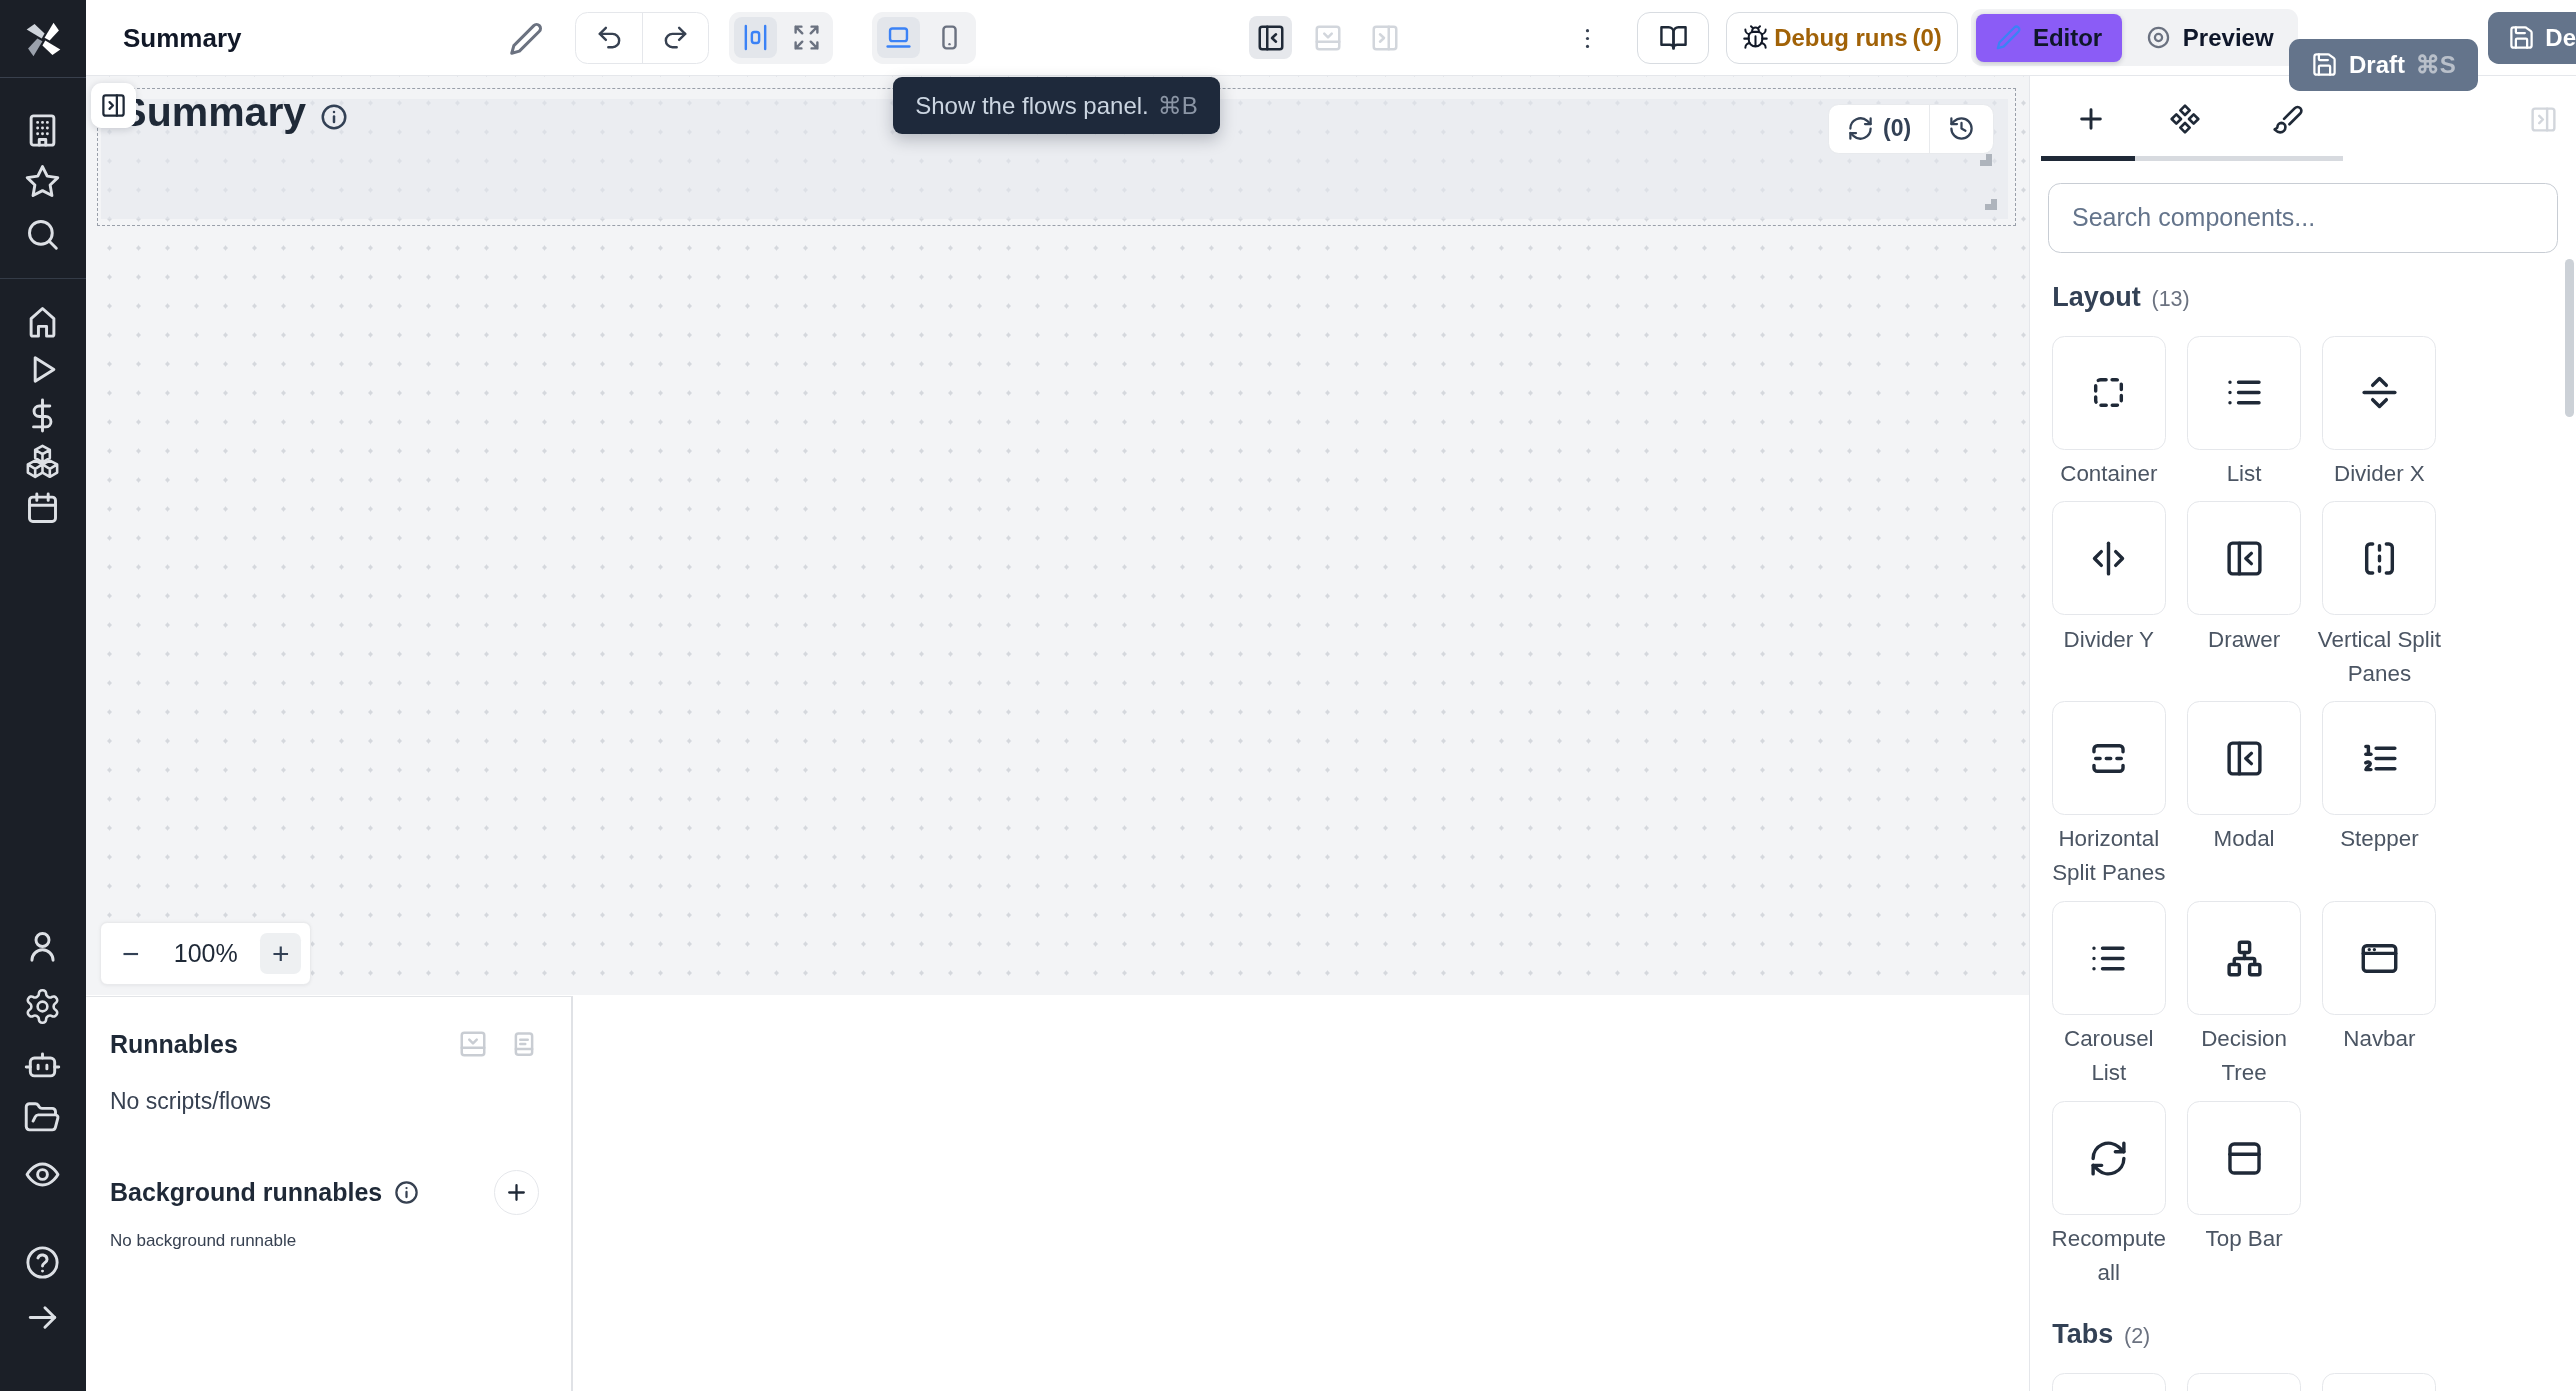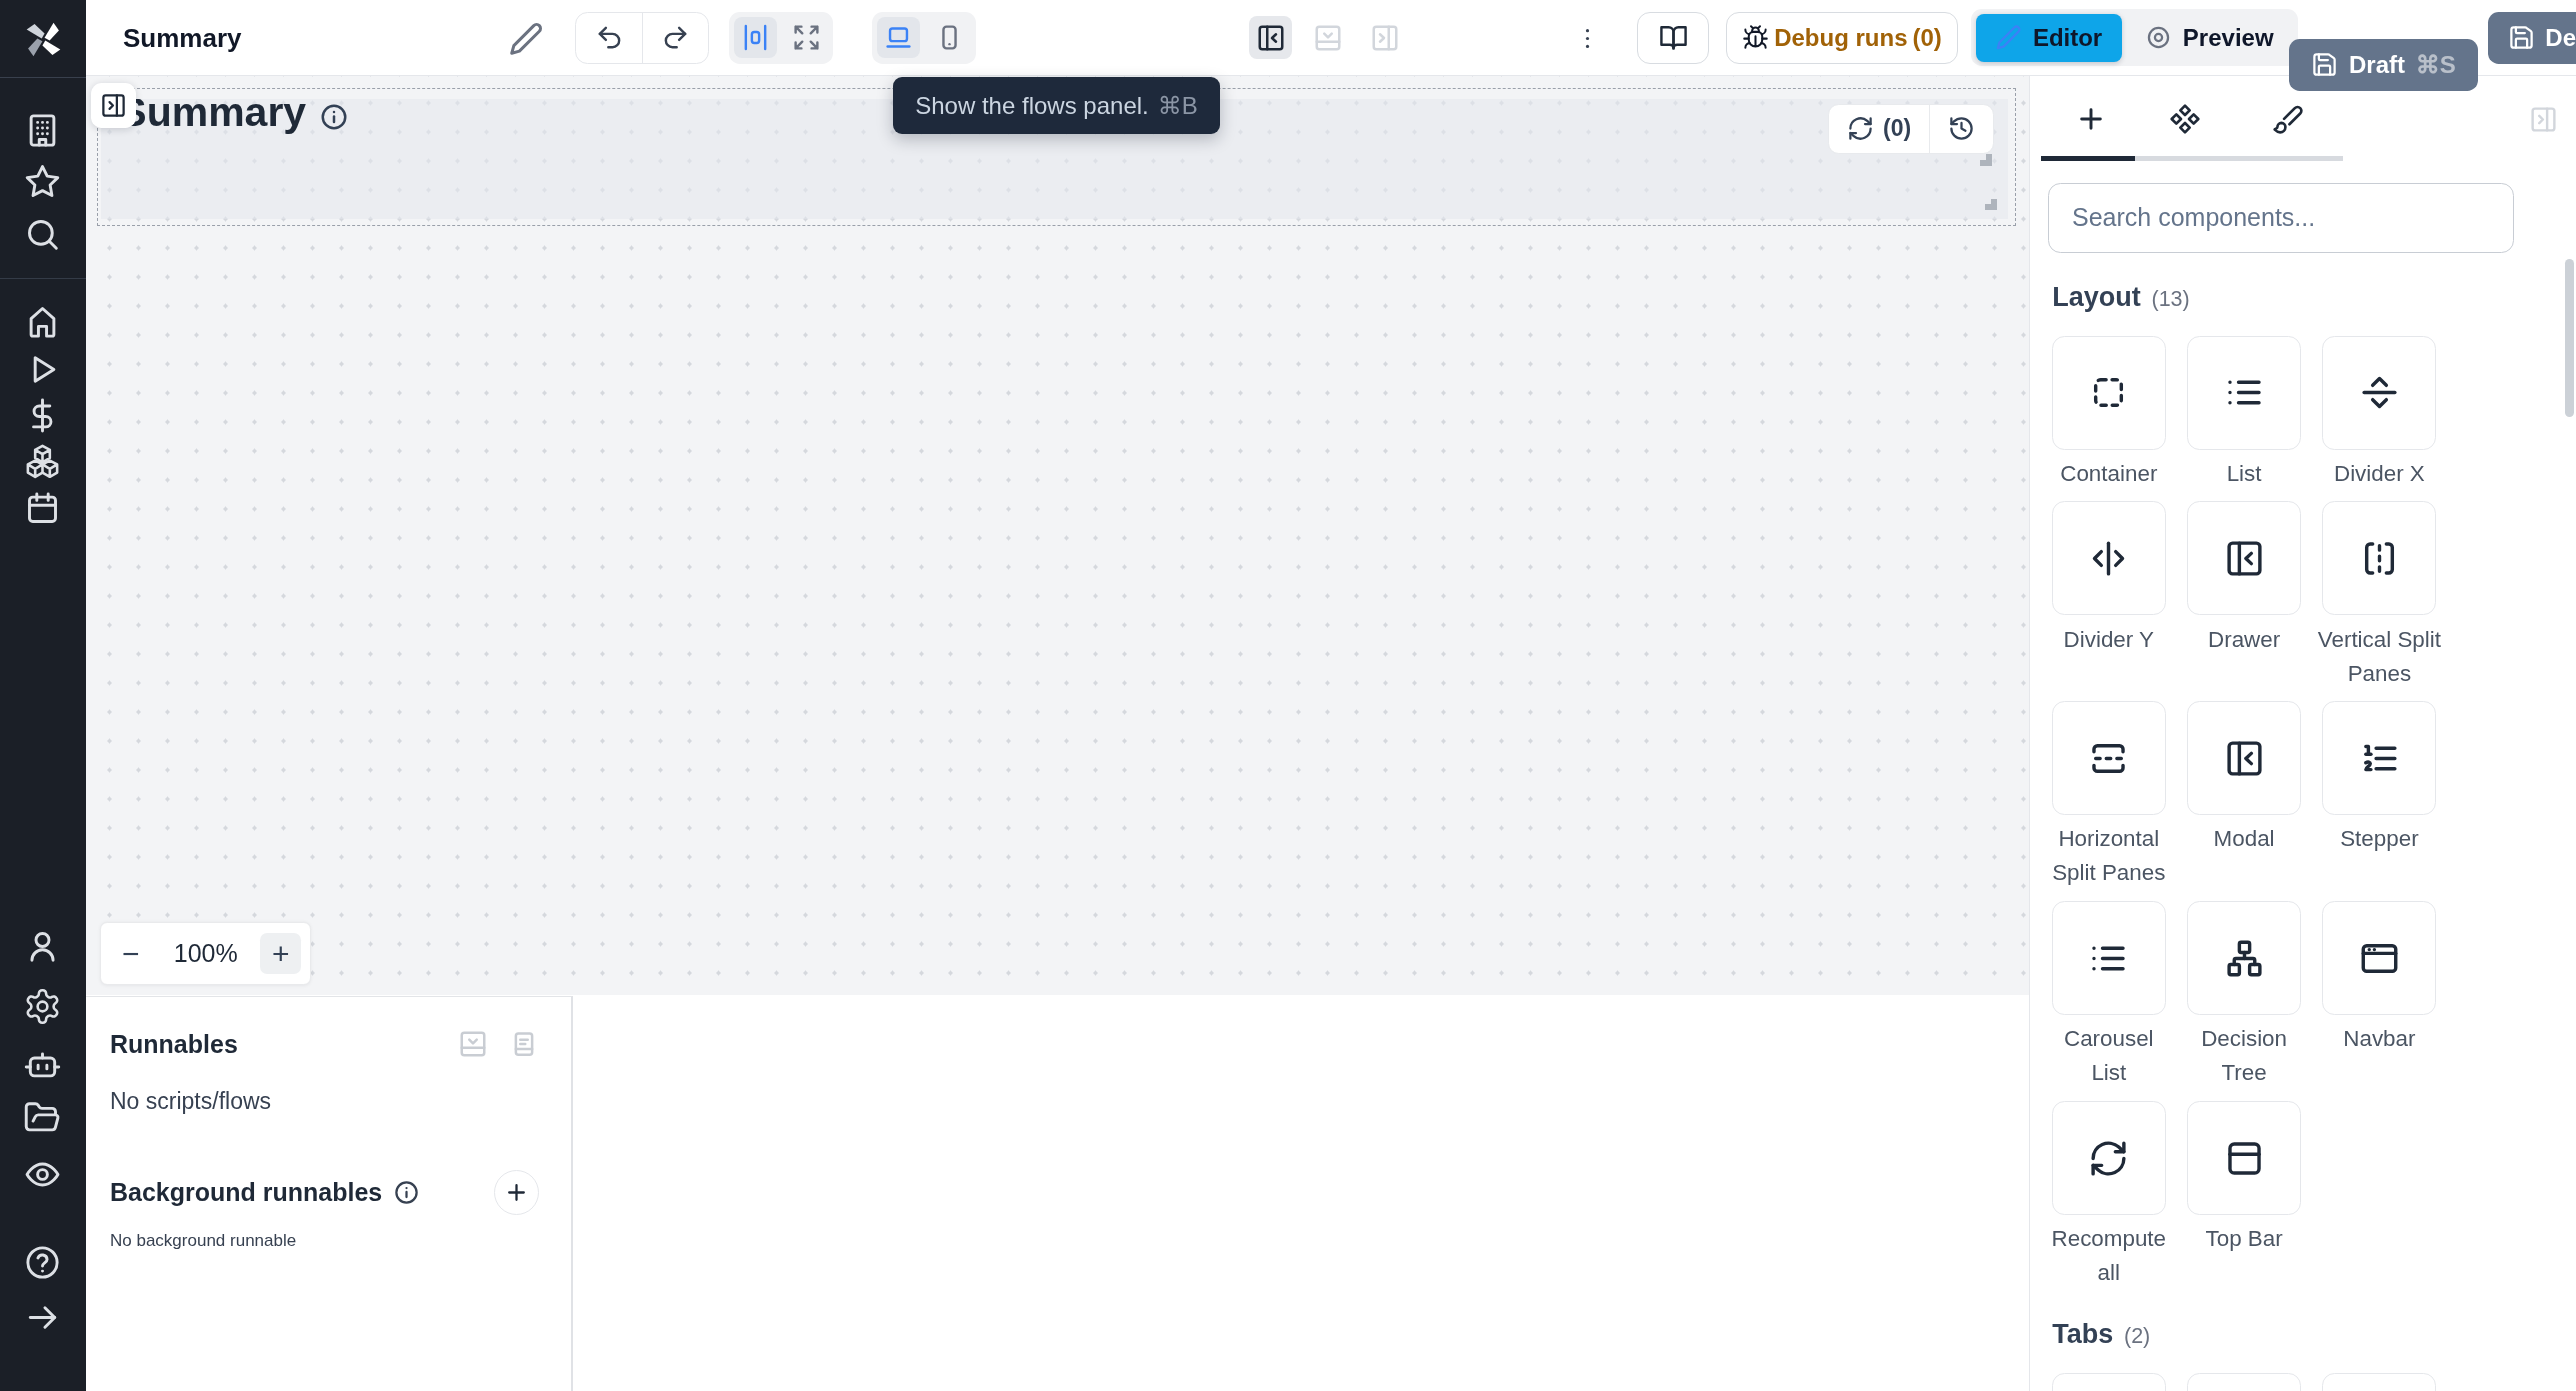--- a/index.html
+++ b/index.html
@@ -35,21 +35,21 @@
   .ptog { width:43px; height:43px; border-radius:8px; display:flex; align-items:center; justify-content:center; cursor:pointer; }
   .ptog .ic { width:30px; height:30px; }
   .ptog.active { background:#e6e8ec; color:#1f2937; }
   .ptog.dis { color:#d2d6dc; }
   .tb-dots { left:1485px; width:32px; justify-content:center; color:#374151; cursor:pointer; }
   .tb-btn { position:absolute; top:11.6px; height:52px; border:1.8px solid #d8dce1; border-radius:13px; background:#fff; display:flex; align-items:center; justify-content:center; gap:5px; font-size:24px; font-weight:600; color:#a16207; cursor:pointer; }
   .tb-book { left:1551px; width:72px; } .tb-book .ic { width:29px; height:29px; color:#1f2937;}
   .tb-debug { left:1640px; width:232px; } .tb-debug .ic { width:27px; height:27px; color:#111827;}
   .editor-seg { position:absolute; left:1885px; top:9px; height:57px; background:#f1f2f4; border-radius:10.7px; display:flex; align-items:center; padding:0 4.5px; gap:3.6px; }
   .eseg { height:48px; border-radius:8px; display:flex; align-items:center; justify-content:center; gap:10.7px; padding:0 19.7px; font-size:24px; font-weight:600; color:#0f172a; cursor:pointer; }
-  .eseg.sel { background:#0ea5e9; box-shadow:0 1.8px 5.4px rgba(15,23,42,.18); }
+  .eseg.sel { background:#8b5cf6; box-shadow:0 1.8px 5.4px rgba(15,23,42,.18); }
   .eseg .ic { width:27px; height:27px; }
   .eseg-editor .ic { color:#3b82f6; } .eseg-preview .ic { color:#6b7280; }
   .btn-slate { position:absolute; top:11.6px; height:52px; background:#64748b; border-radius:10.7px; color:#fff; display:flex; align-items:center; justify-content:center; gap:10.7px; font-size:24px; font-weight:600; cursor:pointer; }
   .btn-draft { left:2203px; width:189px;margin-top:27px; } .btn-deploy { left:2402px; width:157px; }
   .btn-slate .ic { width:27px; height:27px; }
   .kbd-dim { color:rgba(255,255,255,.55); font-weight:600; }
 
   
   .tooltip { position:absolute; left:893px; top:77px; width:327px; height:57px; background:#1e293b; border-radius:9px; display:flex; align-items:center; justify-content:center; gap:9px; z-index:40; box-shadow:0 5.4px 16px rgba(15,23,42,.25); }
   .tooltip .tt-text { color:#cbd5e1; font-size:24px; }
@@ -96,21 +96,21 @@
   .select-hint { margin-top:70px; font-size:27px; color:#4b5563; }
 
   
   .rightpanel { position:absolute; left:2029px; top:76px; width:547px; height:1316px; background:#fff; border-left:1.8px solid #e5e7eb; overflow:hidden; }
   .rp-tabs { position:relative; height:85px; }
   .rp-tab { position:absolute; top:0; width:100px; height:85px; display:flex; align-items:center; justify-content:center; color:#1f2937; cursor:pointer; }
   .rp-tab .ic { width:32px; height:32px; }
   .rp-underline-active { position:absolute; bottom:0; left:10.7px; width:94px; height:5.4px; background:#1f2937; }
   .rp-underline-rest { position:absolute; bottom:0; left:105px; width:208px; height:5.4px; background:#d7dadf; }
   .rp-collapse { position:absolute; right:18px; top:29px; width:29px; height:29px; color:#d2d6dc; cursor:pointer; }
-  .rp-search { margin:21.5px 18px 0 18px; width:466px; height:70px; border:1.8px solid #c8cdd4; border-radius:12.5px; background:#fff; font-size:25px; color:#7f1d1d; padding:0 23px; outline:none; font-family:"Liberation Sans", sans-serif; }
+  .rp-search { margin:21.5px 18px 0 18px; width:510px; height:70px; border:1.8px solid #c8cdd4; border-radius:12.5px; background:#fff; font-size:25px; color:#7f1d1d; padding:0 23px; outline:none; font-family:"Liberation Sans", sans-serif; }
   .rp-search::placeholder { color:#64748b; }
   .rp-content { padding:0 0 0 14.3px; }
   .sec-head { margin:29px 0 0 8px; display:flex; align-items:baseline; gap:10.7px; }
   .sec-name { font-size:27px; font-weight:700; color:#334155; }
   .sec-count { font-size:21.5px; color:#6b7280; }
   .comp-grid { margin-top:23px; display:grid; grid-template-columns:repeat(3,129px); column-gap:6.3px; row-gap:10.7px; }
   .comp-cell { width:129px; display:flex; flex-direction:column; align-items:center; }
   .comp-card { width:114px; height:114px; background:#fff; border:1.8px solid #e5e7eb; border-radius:12.5px; display:flex; align-items:center; justify-content:center; color:#1f2937; cursor:grab; }
   .comp-card .ic { width:41px; height:41px; }
   .comp-label { margin-top:7.2px; font-size:22.4px; line-height:34px; color:#4b5563; text-align:center; }

